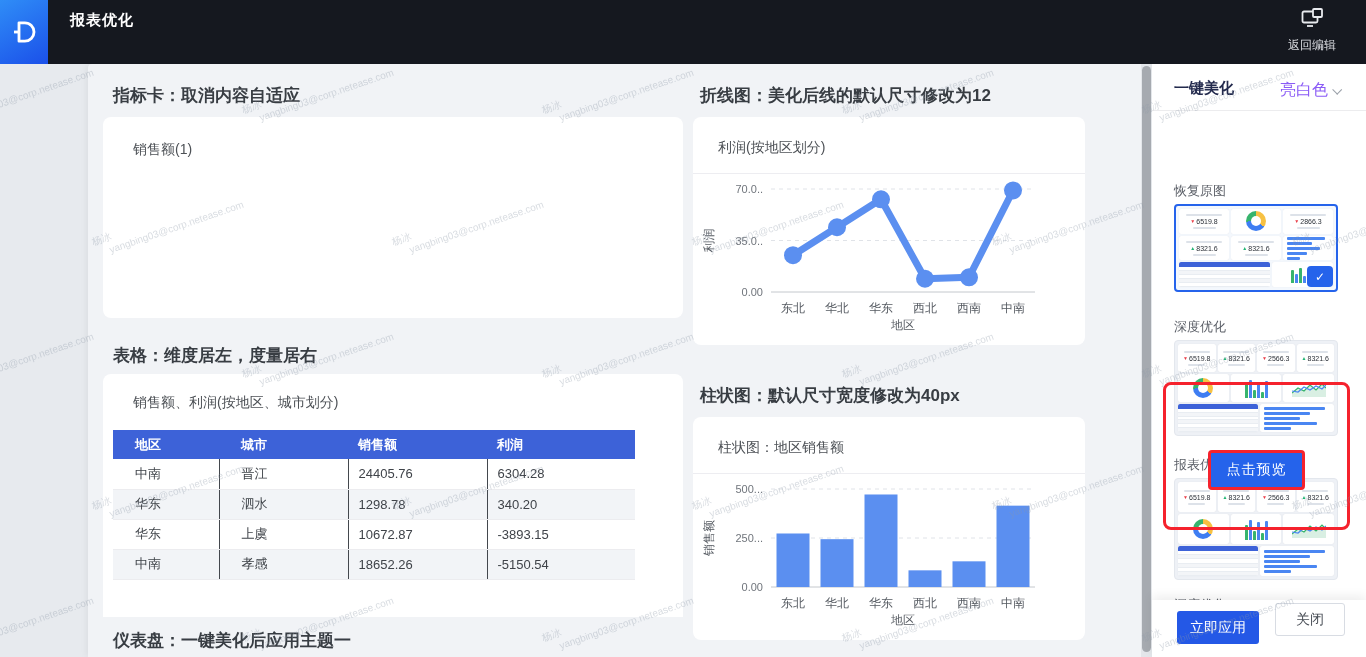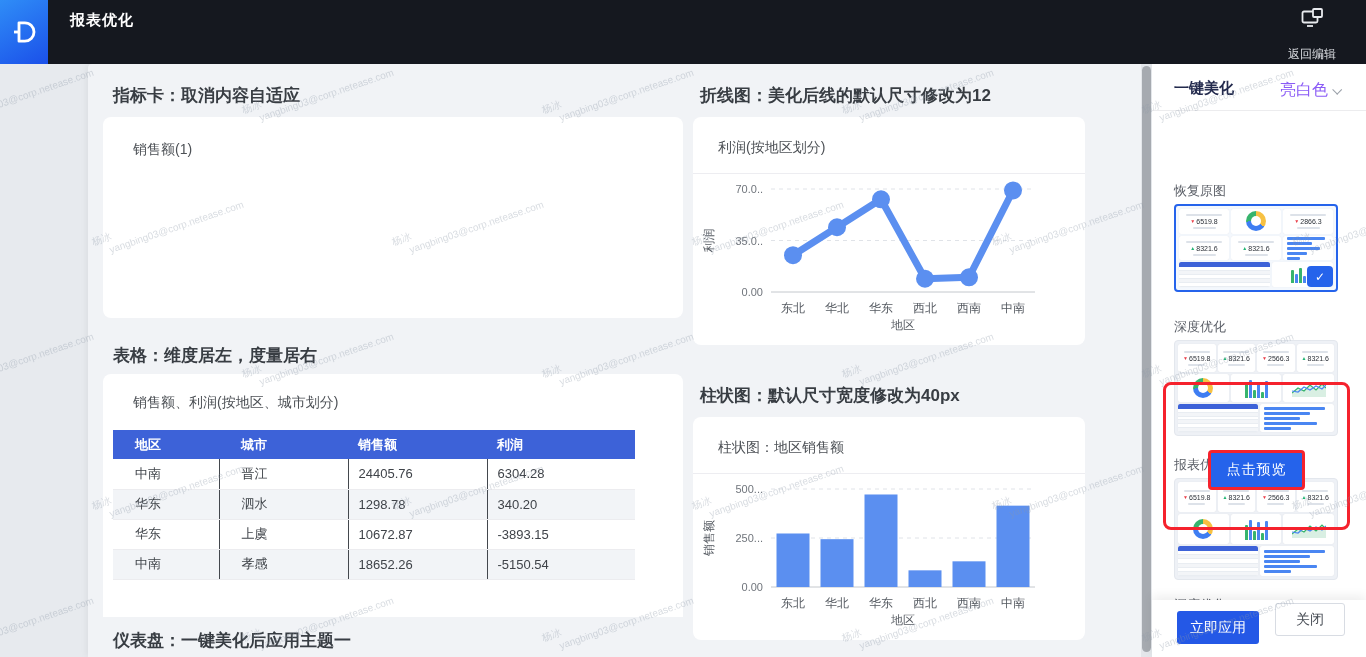--- a/index.html
+++ b/index.html
@@ -5,21 +5,21 @@
   *{box-sizing:border-box;margin:0;padding:0}
   html,body{width:1366px;height:657px;overflow:hidden}
   body{font-family:"Liberation Sans","DejaVu Sans",sans-serif;background:#e7eaee;position:relative}
   #app{position:relative;width:1366px;height:657px;overflow:hidden}
 
   
   .topbar{position:absolute;left:0;top:0;width:1366px;height:64px;background:#15181f;z-index:100}
   .logo{position:absolute;left:0;top:0;width:48px;height:64px;background:linear-gradient(150deg,#2f8df7 0%,#1b50e9 100%);display:flex;align-items:center;justify-content:center;cursor:pointer}
   .tb-title{position:absolute;left:70px;top:11px;color:#fff;font-size:15px;font-weight:600;letter-spacing:1px}
   .back{position:absolute;right:24px;top:8px;width:60px;text-align:center;color:#e3e5e9;cursor:pointer}
-  .back-label{font-size:12px;display:block;margin-top:13px;color:#dcdee3}
+  .back-label{font-size:12px;display:block;margin-top:4px;color:#dcdee3}
 
   
   .canvas{position:absolute;left:88px;top:64px;width:1054px;height:593px;background:#f1f3f6;border-radius:4px 0 0 0;box-shadow:-2px 0 6px rgba(0,0,0,.05)}
   .sec-h{position:absolute;font-size:17px;font-weight:700;color:#383d43;white-space:nowrap}
   .card{position:absolute;background:#fff;border-radius:8px}
   .card-title{position:absolute;left:25px;top:22px;font-size:14px;color:#4d5156;white-space:nowrap}
   .card-divider{position:absolute;left:0;right:0;top:56px;border-top:1px solid #ededf1}
 
   .kpi-value{position:absolute;left:0;right:0;top:44px;text-align:center;font-size:78px;font-weight:400;color:#5c87ee;letter-spacing:1px;line-height:1.4}
 

